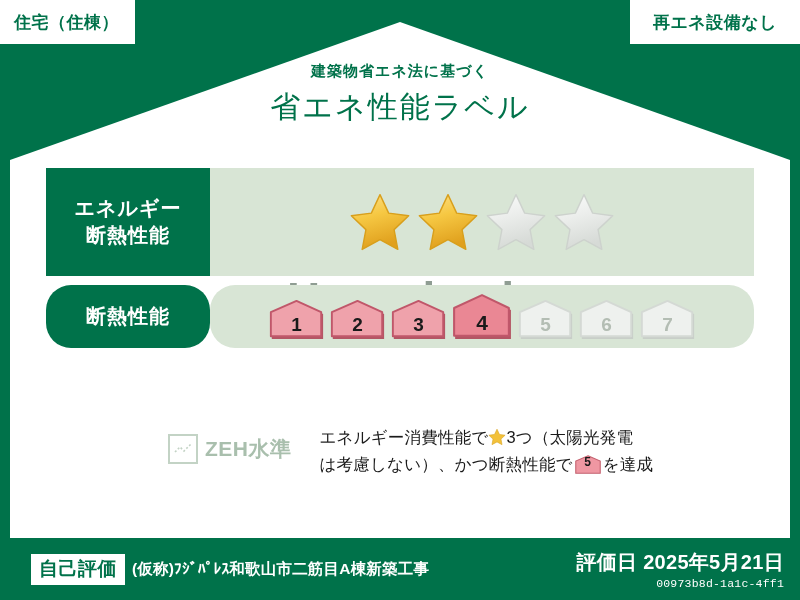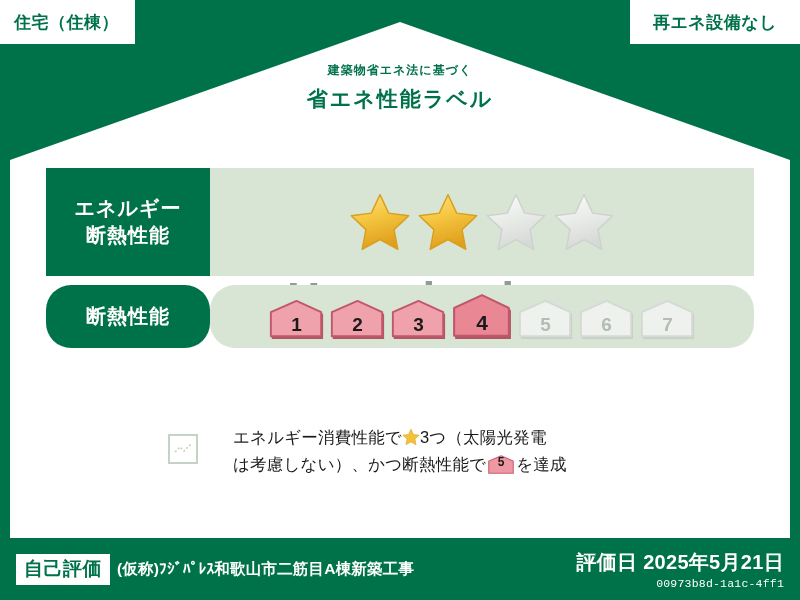--- a/index.html
+++ b/index.html
@@ -52,28 +52,28 @@
   
   #title-block {
     position: absolute;
     left: 0; right: 0;
     top: 62px;
     text-align: center;
     color: #00724a;
     z-index: 3;
   }
   #title-sub {
-    font-size: 12px;
+    font-size: 15px;
     font-weight: bold;
     letter-spacing: 1px;
     margin-bottom: 6px;
   }
   #title-main {
-    font-size: 21px;
-    font-weight: bold;
+    font-size: 30px;
+    font-weight: normal;
     letter-spacing: 2px;
   }
 
   
   #watermark {
     position: absolute;
     left: 0; right: 0;
     top: 272px;
     text-align: center;
     font-size: 46px;
@@ -210,21 +210,21 @@
     position: absolute;
     left: 0; right: 0; bottom: 0;
     height: 62px;
     display: flex;
     align-items: center;
     z-index: 6;
   }
   #footer-left {
     display: flex;
     align-items: center;
-    padding-left: 16px;
+    padding-left: 31px;
     flex: 1 1 auto;
   }
   #eval-type-badge {
     background: #ffffff;
     color: #00724a;
     font-weight: bold;
     font-size: 19px;
     padding: 2px 8px 3px 8px;
     letter-spacing: 0.5px;
     margin-right: 7px;
@@ -393,20 +393,21 @@
     </div>
   </div>
 
   <div id="zeh-note">
     <div id="zeh-mark">
       <div id="zeh-icon">
         <svg viewBox="0 0 26 26" width="26" height="26" aria-hidden="true">
           <path d="M5 16 L10 11 L14 15 L21 8" stroke="#c3d3c5" stroke-width="1.6" fill="none" stroke-dasharray="2 2"></path>
         </svg>
       </div>
+      <div id="zeh-label">ZEH水準</div>
     </div>
     <div id="zeh-text">
       <span>エネルギー消費性能で</span><span class="inline-star">
         <svg viewBox="0 0 24 24" width="18" height="18" aria-hidden="true">
           <polygon points="12,1.6 15.3,8.6 22.8,9.6 17.3,14.8 18.7,22.2 12,18.6 5.3,22.2 6.7,14.8 1.2,9.6 8.7,8.6" fill="#f3c13a" stroke="#d9a521" stroke-width="0.8"></polygon>
         </svg></span><span>3つ（太陽光発電</span><br>
       <span>は考慮しない）、かつ断熱性能で</span><span class="inline-grade">
         <svg viewBox="0 0 34 25" preserveAspectRatio="none" aria-hidden="true">
           <polygon points="17,1 33,8 33,24 1,24 1,8" fill="#ef97a2" stroke="#c4616f" stroke-width="1.4"></polygon>
         </svg>

